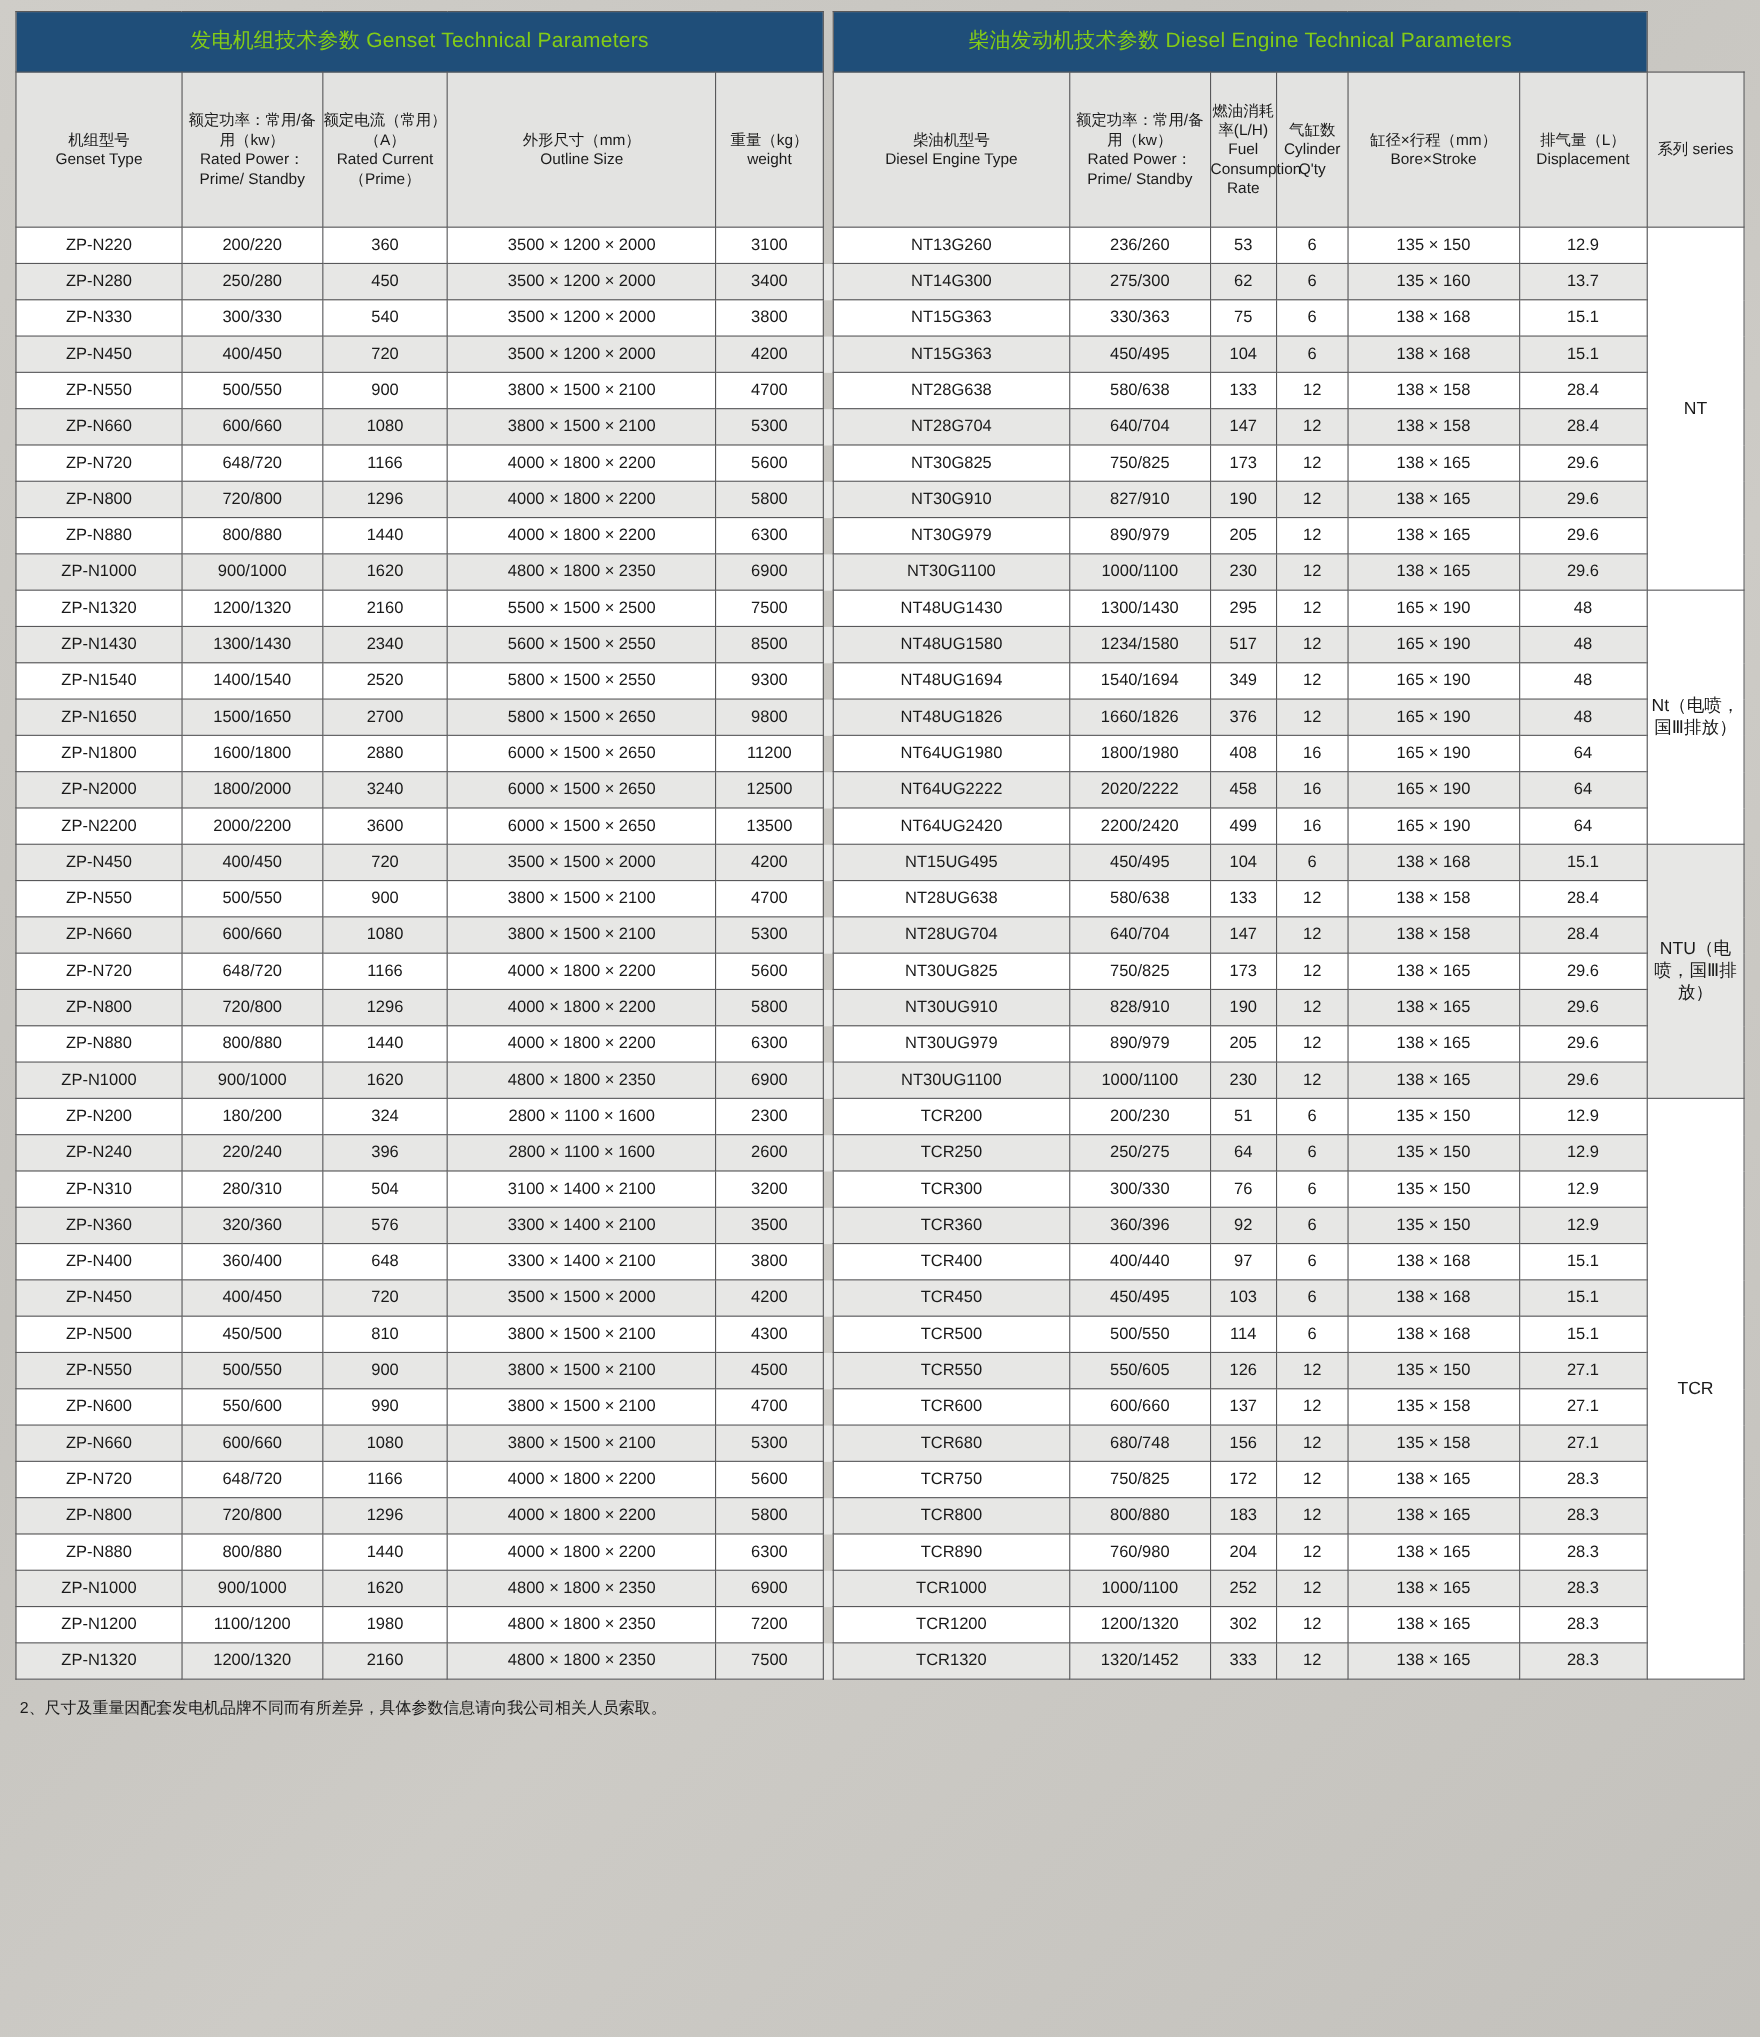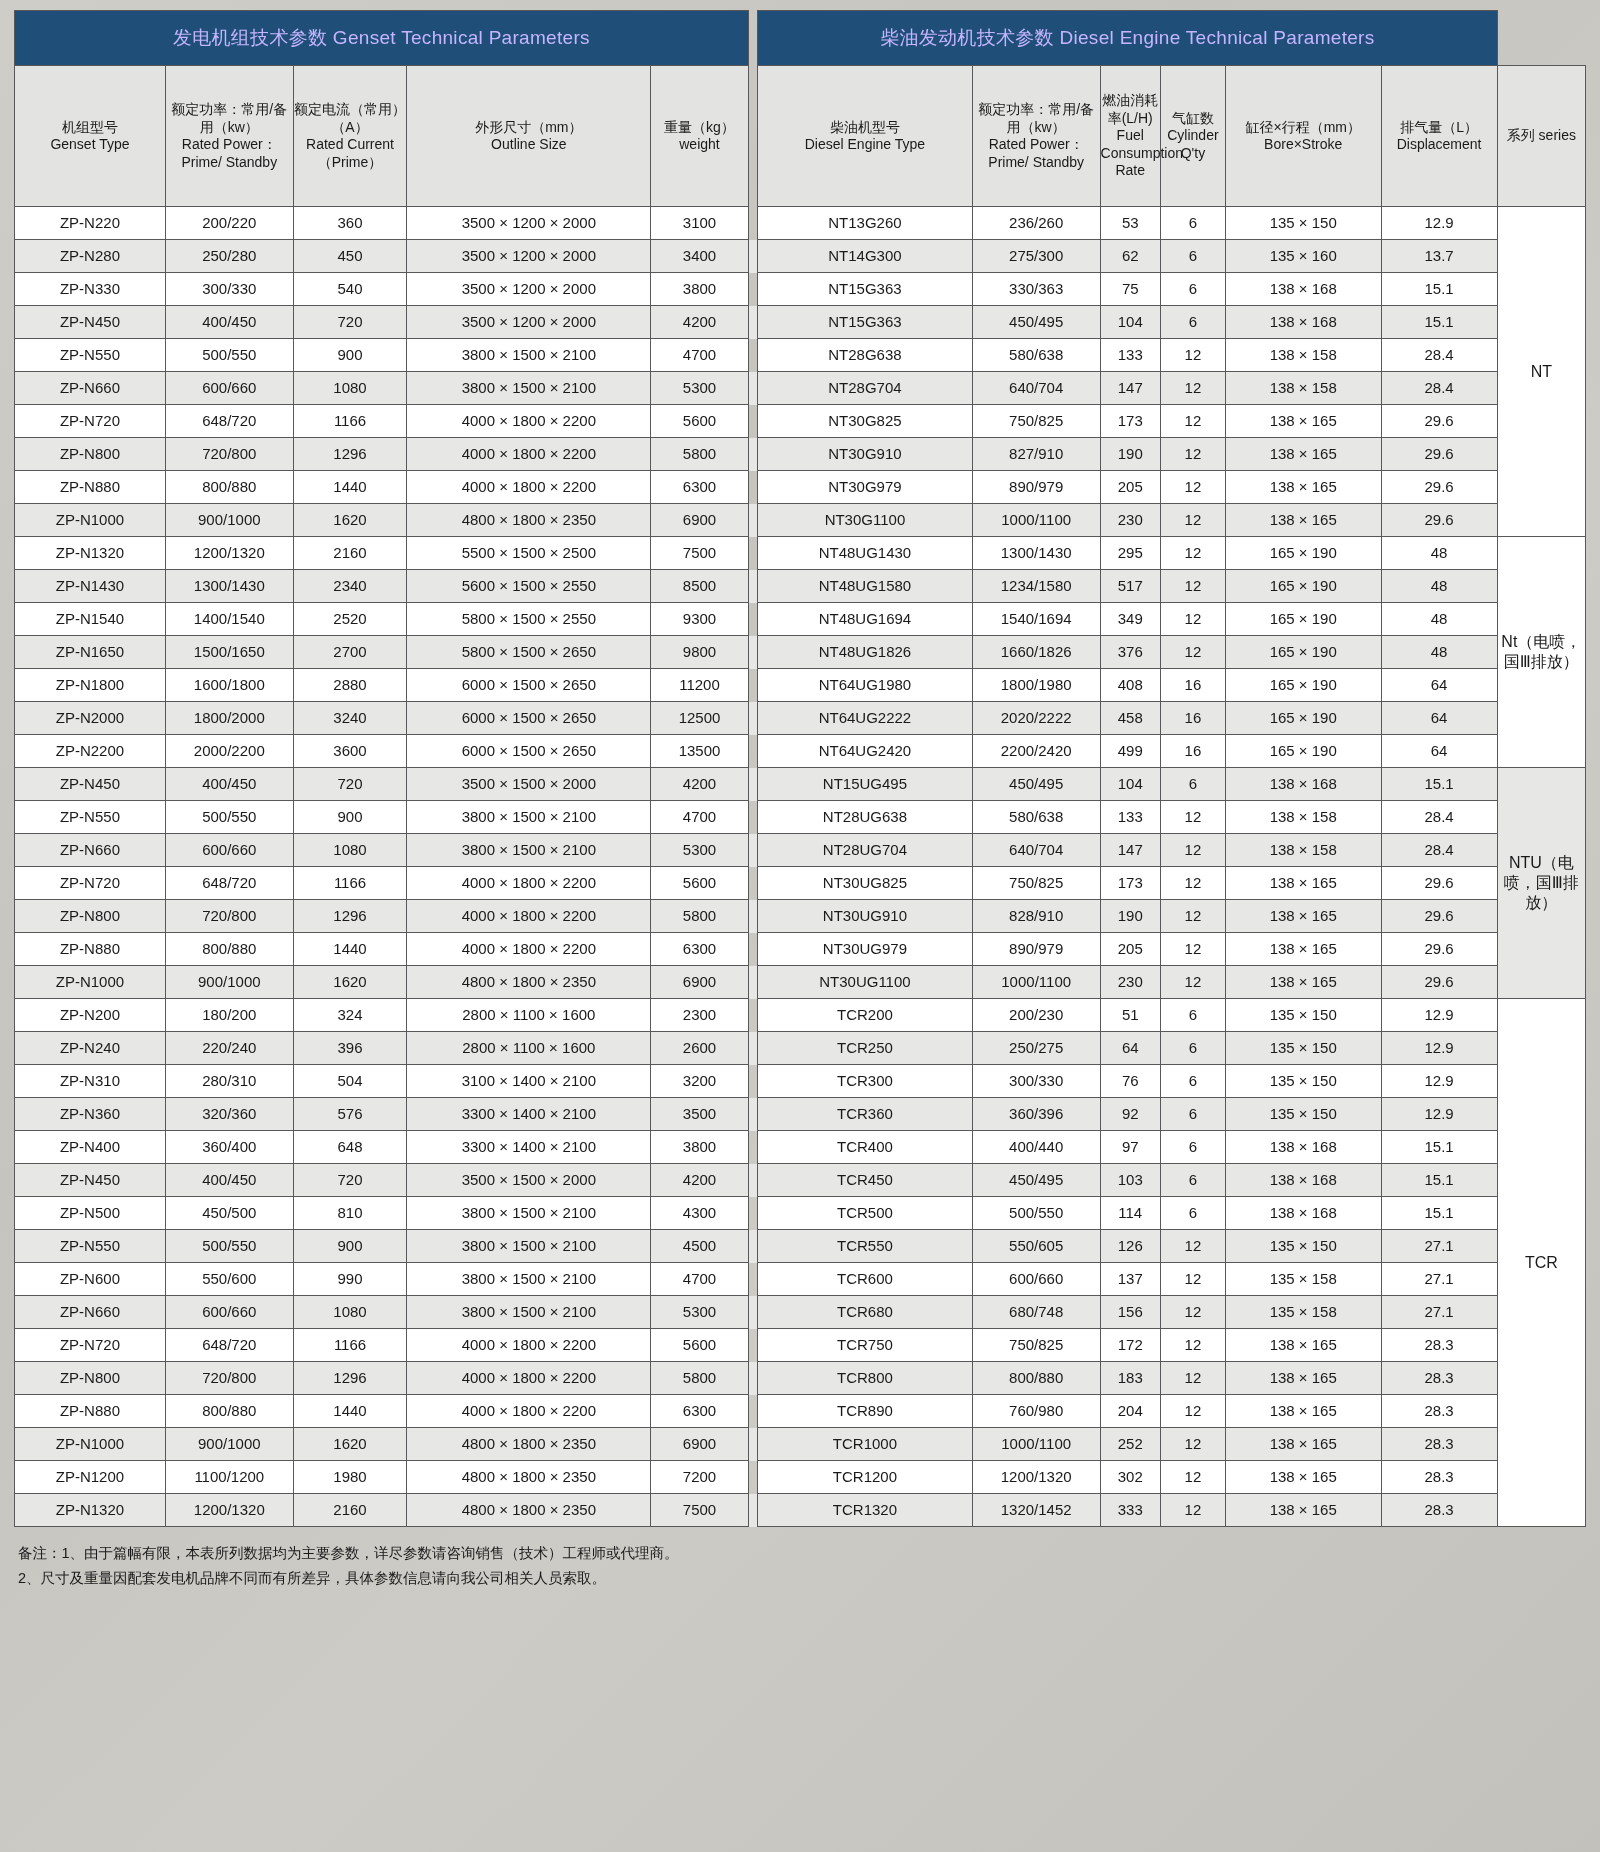--- a/index.html
+++ b/index.html
@@ -29,21 +29,21 @@
   table.spec td, table.spec th {
     border: 1px solid #58585a;
     text-align: center;
     vertical-align: middle;
     padding: 0;
     line-height: 1.25;
     font-weight: normal;
   }
   .grouphead {
     background: #1f4e79;
-    color: #c4b5fd;
+    color: #84cc16;
     font-size: 19px;
     height: 54px;
     letter-spacing: .3px;
     border: 1px solid #1f4e79;
   }
   .gapcell {
     background: transparent;
     border: none !important;
   }
   .colhead {
@@ -730,16 +730,15 @@
           <td>1320/1452</td>
           <td>333</td>
           <td>12</td>
           <td>138 × 165</td>
           <td>28.3</td>
         </tr>
       </tbody>
   </table>
 
   <div class="notes">
-    <div>备注：1、由于篇幅有限，本表所列数据均为主要参数，详尽参数请咨询销售（技术）工程师或代理商。</div>
     <div>2、尺寸及重量因配套发电机品牌不同而有所差异，具体参数信息请向我公司相关人员索取。</div>
   </div>
 </div>
 
 </body></html>

